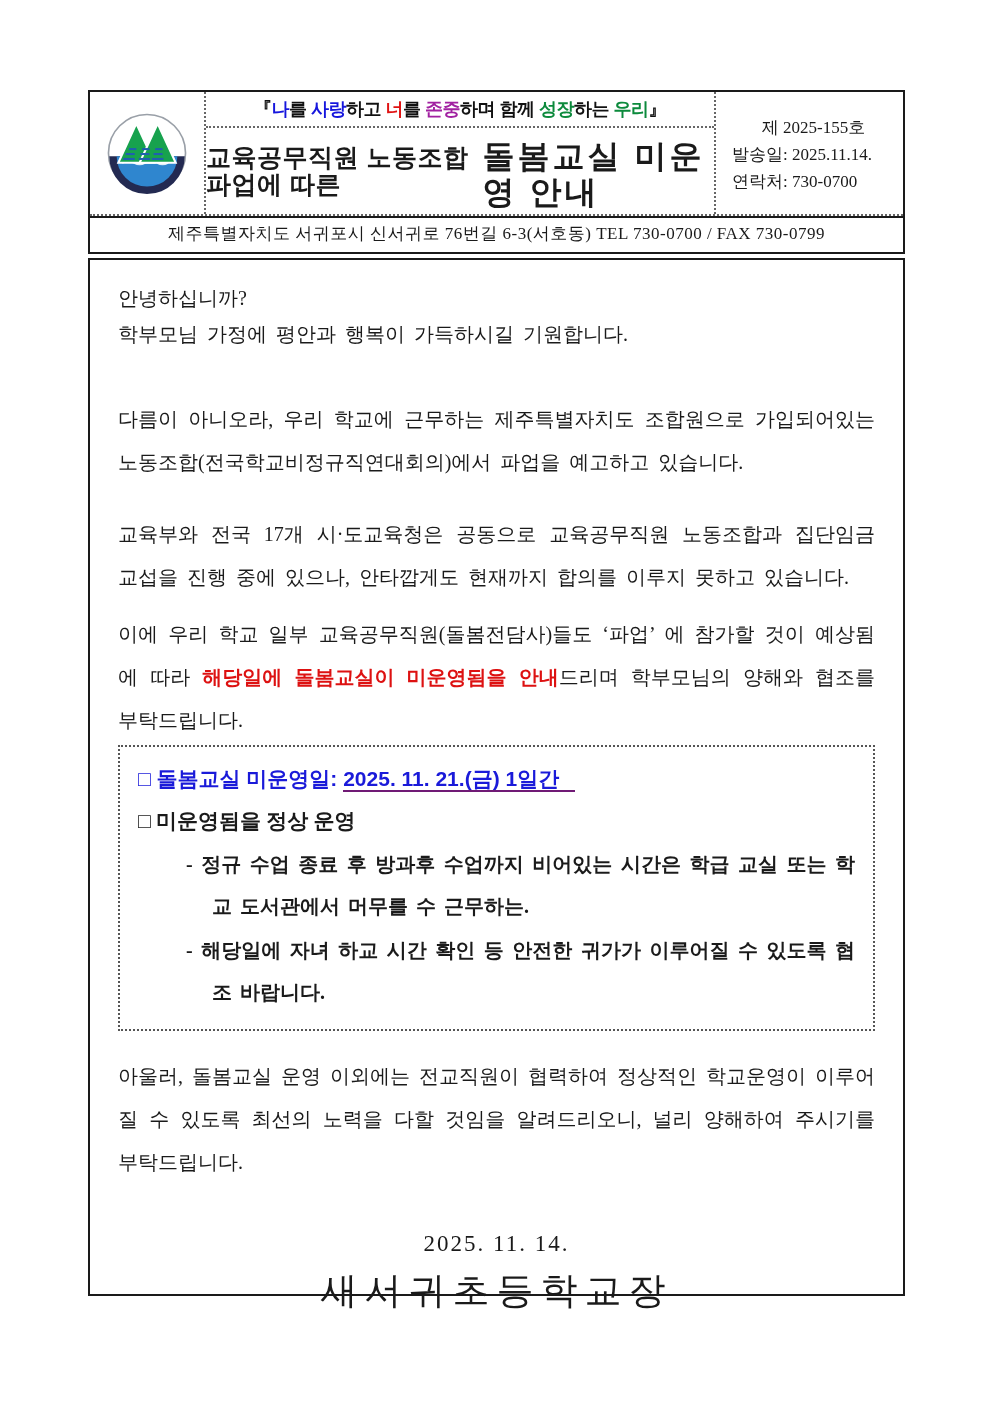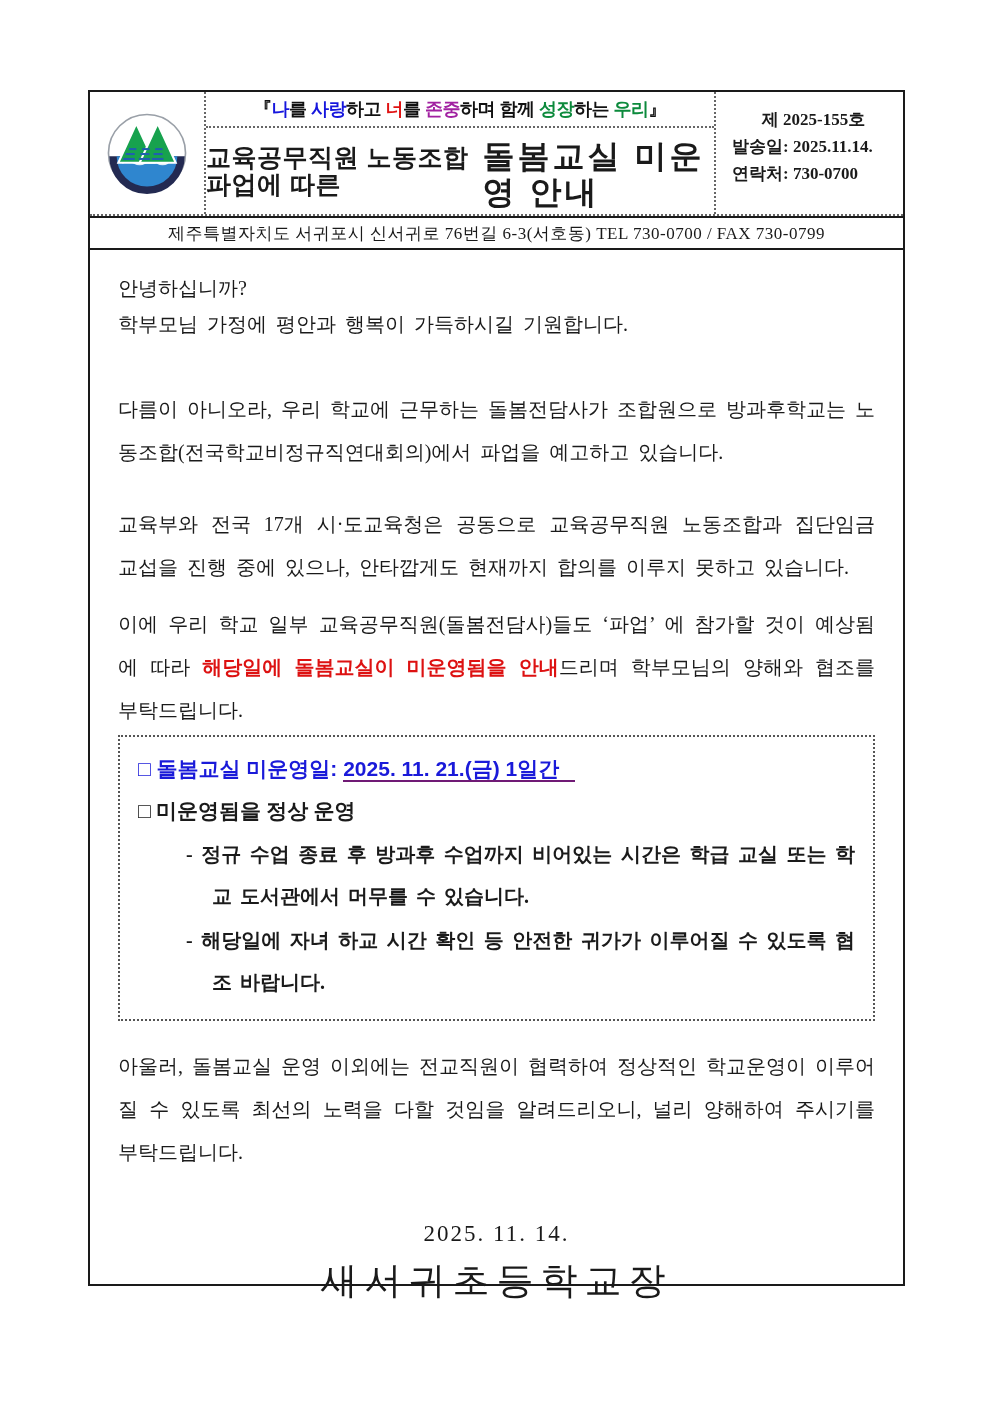--- a/index.html
+++ b/index.html
@@ -42,34 +42,33 @@
     font-size: 25px; font-weight: 800; letter-spacing: 0.5px; line-height: 1.1;
   }
   .title2 {
     font-family: "Liberation Sans", "DejaVu Sans", sans-serif;
     font-size: 32px; font-weight: 800; letter-spacing: 3px; margin-top: 7px; line-height: 1.1;
   }
   .info-cell {
     flex: 1 1 auto;
     border-left: 2px dotted #666;
     font-size: 17px; line-height: 27px;
-    padding: 14px 8px 0 16px;
+    padding: 22px 8px 0 16px;
     white-space: nowrap;
-    font-weight: bold;
   }
   .info-line1 { text-align: center; }
   .addr-row {
     border-top: 2px solid #1a1a1a;
     height: 36px; line-height: 31px;
     text-align: center; font-size: 17px; letter-spacing: 0.5px;
   }
 
   
   .main-box {
-    position: absolute; left: 88px; top: 248px;
+    position: absolute; left: 88px; top: 258px;
     width: 817px; height: 1038px;
     border: 2px solid #1a1a1a;
     padding: 20px 28px 0 28px;
     background: #fff;
   }
   .par {
     font-size: 20px; line-height: 43px;
     text-align: justify; word-spacing: 4px;
     margin: 0;
   }
@@ -155,30 +154,30 @@
   </div>
 
   <div class="addr-row">제주특별자치도 서귀포시 신서귀로 76번길 6-3(서호동) TEL 730-0700 / FAX 730-0799</div>
 </div>
 
 <div class="main-box">
 
   <p class="par greeting">안녕하십니까?</p>
   <p class="par greeting">학부모님 가정에 평안과 행복이 가득하시길 기원합니다.</p>
 
-  <p class="par mt-union">다름이 아니오라, 우리 학교에 근무하는 돌봄전담사가 조합원으로 방과후학교는 노동조합(전국학교비정규직연대회의)에서 파업을 예고하고 있습니다.</p>
+  <p class="par mt-union">다름이 아니오라, 우리 학교에 근무하는 제주특별자치도 조합원으로 가입되어있는 노동조합(전국학교비정규직연대회의)에서 파업을 예고하고 있습니다.</p>
 
   <p class="par mt-nego">교육부와 전국 17개 시·도교육청은 공동으로 교육공무직원 노동조합과 집단임금 교섭을 진행 중에 있으나, 안타깝게도 현재까지 합의를 이루지 못하고 있습니다.</p>
 
   <p class="par mt-strike"><span>이에 우리 학교 일부 교육공무직원(돌봄전담사)들도 ‘파업’ 에 참가할 것이 예상됨에 따라 </span><span class="hl-red" style="color: rgb(221, 17, 17);">해당일에 돌봄교실이 미운영됨을 안내</span><span>드리며 학부모님의 양해와 협조를 부탁드립니다.</span></p>
 
   <div class="notice-box">
     <div class="nb-item1" style="color: rgb(26, 26, 217);"><span>□ 돌봄교실 미운영일: </span><span class="nb-date">2025. 11. 21.(금) 1일간</span></div>
     <div class="nb-item2">□ 미운영됨을 정상 운영</div>
-    <div class="nb-sub">- 정규 수업 종료 후 방과후 수업까지 비어있는 시간은 학급 교실 또는 학교 도서관에서 머무를 수 있습니다.</div>
+    <div class="nb-sub">- 정규 수업 종료 후 방과후 수업까지 비어있는 시간은 학급 교실 또는 학교 도서관에서 머무를 수 근무하는.</div>
     <div class="nb-sub">- 해당일에 자녀 하교 시간 확인 등 안전한 귀가가 이루어질 수 있도록 협조 바랍니다.</div>
   </div>
 
   <p class="par mt-closing">아울러, 돌봄교실 운영 이외에는 전교직원이 협력하여 정상적인 학교운영이 이루어질 수 있도록 최선의 노력을 다할 것임을 알려드리오니, 널리 양해하여 주시기를 부탁드립니다.</p>
 
   <div class="footer-date">2025. 11. 14.</div>
   <div class="footer-sign">새서귀초등학교장</div>
 </div>
 
 </body></html>

